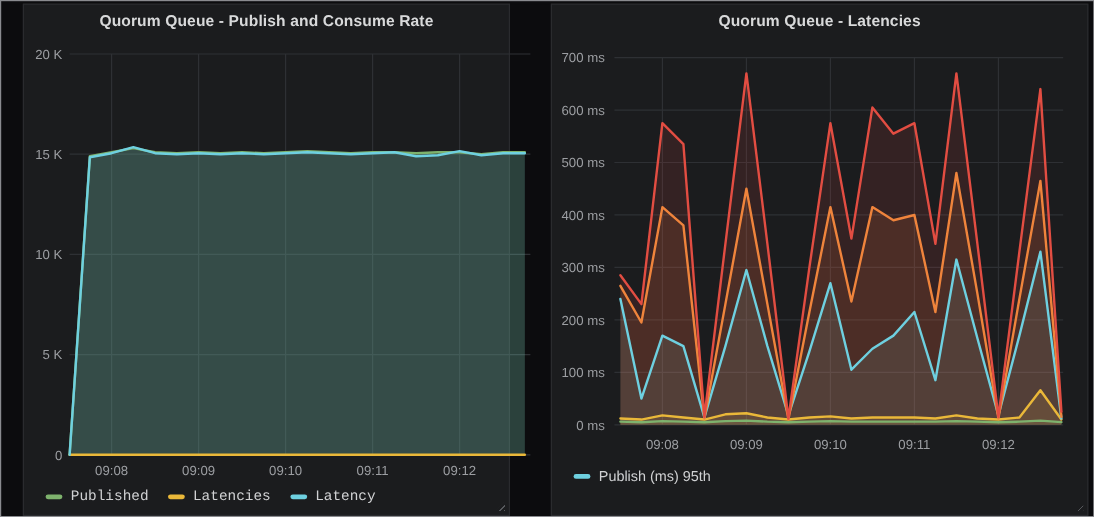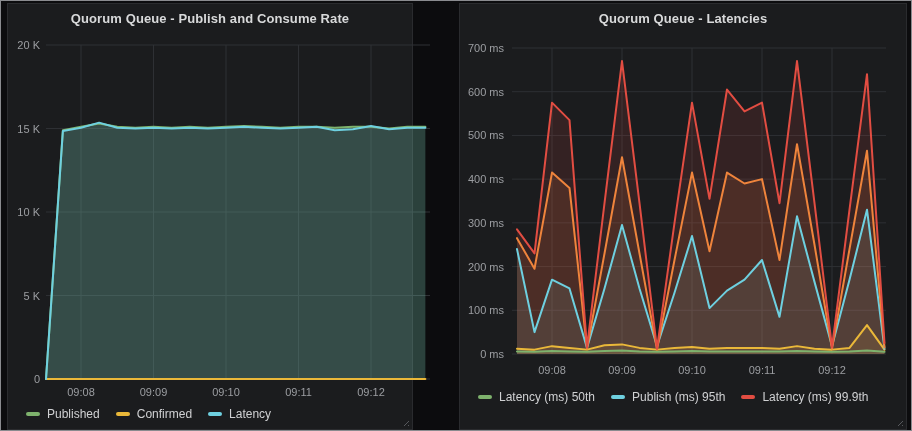--- a/index.html
+++ b/index.html
@@ -10,41 +10,41 @@
     position: relative;
     border: 1px solid #8a8b8f;
   }
   .panel {
     position: absolute;
     top: 2px;
     height: 427px;
     background: #1b1c1e;
     border: 1px solid #2a2b2e;
   }
-  #panel-left  { left: 6px;  width: 406px; }
+  #panel-left  { left: 18px;  width: 406px; }
   #panel-right { left: 458px; width: 448px; }
   .panel-header {
     position: absolute; top: 0; left: 0; right: 0; height: 27px;
     text-align: center; line-height: 27px; cursor: pointer;
   }
   .panel-title {
     color: #d8d9da; font-size: 13px; font-weight: 700;
     letter-spacing: .1px;
   }
   .chart-svg { position: absolute; top: 0; left: 0; }
   svg text {
     font-family: "Liberation Sans", sans-serif;
     font-size: 11px; fill: #9c9ea2;
   }
   .legend {
     position: absolute; left: 18px; right: 6px;
     display: flex; flex-wrap: wrap; align-items: center;
     row-gap: 3px;
   }
-  #panel-left  .legend { top: 401px; }
+  #panel-left  .legend { top: 401px; font-family: Liberation Mono, monospace; }
   #panel-right .legend { top: 384px; }
   .legend-item {
     display: flex; align-items: center;
     margin-right: 16px; cursor: pointer; height: 18px;
   }
   .legend-swatch {
     width: 14px; height: 4px; border-radius: 2px; margin-right: 7px;
     flex: 0 0 auto;
   }
   .legend-label { color: #d0d1d3; font-size: 12px; white-space: nowrap; }
@@ -92,21 +92,21 @@
         <polyline points="38,375 54.875,127.005 73,123.66500000000002 91.125,118.65500000000003 109.25,123.66500000000002 127.375,124.5 145.5,123.66500000000002 163.625,124.5 181.75,123.66500000000002 199.875,124.5 218,123.66500000000002 236.125,122.83000000000001 254.25,123.66500000000002 272.375,124.5 290.5,123.66500000000002 308.625,122.83000000000001 326.75,126.16999999999999 344.875,125.33499999999998 363,121.995 381.125,125.33499999999998 399.25,123.66500000000002 417.375,123.66500000000002" fill="none" stroke="#6ED0E0" stroke-width="2" stroke-linejoin="round" stroke-linecap="round"></polyline>
       </svg>
   </div>
   <div class="legend" id="legend-0">
       <div class="legend-item">
         <span class="legend-swatch" style="background: rgb(126, 178, 109);"></span>
         <span class="legend-label">Published</span>
       </div>
       <div class="legend-item">
         <span class="legend-swatch" style="background: rgb(234, 184, 57);"></span>
-        <span class="legend-label">Confirmed</span>
+        <span class="legend-label">Latencies</span>
       </div>
       <div class="legend-item">
         <span class="legend-swatch" style="background: rgb(110, 208, 224);"></span>
         <span class="legend-label">Latency</span>
       </div>
     </div>
   <div class="resize-handle"></div>
 </div>
 
 <div class="panel" id="panel-right">
@@ -148,26 +148,18 @@
         <polygon points="57,225.4142857142857 74.5,249.45714285714286 92,98.64285714285714 109.5,116.12857142857143 127,343.4428571428571 144.5,199.18571428571428 162,57.1142857142857 179.5,199.18571428571428 197,344.75428571428574 214.5,218.85714285714286 232,98.64285714285714 249.5,194.81428571428572 267,85.52857142857141 284.5,107.3857142857143 302,98.64285714285714 319.5,199.18571428571428 337,57.1142857142857 354.5,199.18571428571428 372,343.4428571428571 389.5,205.74285714285713 407,70.22857142857146 424.5,339.07142857142856 424.5,350 57,350" fill="#E24D42" fill-opacity="0.13" stroke="none"></polygon>
         <polyline points="57,347.37714285714287 74.5,347.8142857142857 92,346.94 109.5,347.37714285714287 127,347.8142857142857 144.5,346.94 162,346.5028571428571 179.5,347.37714285714287 197,347.8142857142857 214.5,347.37714285714287 232,346.94 249.5,347.37714285714287 267,347.37714285714287 284.5,347.37714285714287 302,347.37714285714287 319.5,347.37714285714287 337,346.94 354.5,347.37714285714287 372,347.8142857142857 389.5,347.37714285714287 407,346.5028571428571 424.5,347.8142857142857" fill="none" stroke="#7EB26D" stroke-width="2" stroke-linejoin="round" stroke-linecap="round"></polyline>
         <polyline points="57,344.75428571428574 74.5,345.62857142857143 92,342.13142857142856 109.5,343.88 127,345.62857142857143 144.5,341.25714285714287 162,340.3828571428571 179.5,343.88 197,345.62857142857143 214.5,343.88 232,343.0057142857143 249.5,344.75428571428574 267,343.88 284.5,343.88 302,343.88 319.5,344.75428571428574 337,342.13142857142856 354.5,344.75428571428574 372,345.62857142857143 389.5,343.88 407,321.1485714285714 424.5,345.62857142857143" fill="none" stroke="#EAB839" stroke-width="2" stroke-linejoin="round" stroke-linecap="round"></polyline>
         <polyline points="57,245.0857142857143 74.5,328.14285714285717 92,275.6857142857143 109.5,284.42857142857144 127,343.88 144.5,284.42857142857144 162,221.04285714285714 179.5,284.42857142857144 197,342.13142857142856 214.5,288.8 232,231.97142857142856 249.5,304.1 267,286.6142857142857 284.5,275.6857142857143 302,256.01428571428573 319.5,312.84285714285716 337,212.29999999999998 354.5,277.87142857142857 372,342.13142857142856 389.5,275.6857142857143 407,205.74285714285713 424.5,344.75428571428574" fill="none" stroke="#6ED0E0" stroke-width="2" stroke-linejoin="round" stroke-linecap="round"></polyline>
         <polyline points="57,234.15714285714284 74.5,264.75714285714287 92,168.5857142857143 109.5,183.8857142857143 127,344.75428571428574 144.5,249.45714285714286 162,153.28571428571428 179.5,249.45714285714286 197,345.62857142857143 214.5,256.01428571428573 232,168.5857142857143 249.5,247.2714285714286 267,168.5857142857143 284.5,179.5142857142857 302,175.14285714285714 319.5,256.01428571428573 337,140.17142857142858 354.5,240.71428571428572 372,344.75428571428574 389.5,245.0857142857143 407,146.72857142857143 424.5,343.4428571428571" fill="none" stroke="#EF843C" stroke-width="2" stroke-linejoin="round" stroke-linecap="round"></polyline>
         <polyline points="57,225.4142857142857 74.5,249.45714285714286 92,98.64285714285714 109.5,116.12857142857143 127,343.4428571428571 144.5,199.18571428571428 162,57.1142857142857 179.5,199.18571428571428 197,344.75428571428574 214.5,218.85714285714286 232,98.64285714285714 249.5,194.81428571428572 267,85.52857142857141 284.5,107.3857142857143 302,98.64285714285714 319.5,199.18571428571428 337,57.1142857142857 354.5,199.18571428571428 372,343.4428571428571 389.5,205.74285714285713 407,70.22857142857146 424.5,339.07142857142856" fill="none" stroke="#E24D42" stroke-width="2" stroke-linejoin="round" stroke-linecap="round"></polyline>
       </svg>
   </div>
   <div class="legend" id="legend-1">
       <div class="legend-item">
-        <span class="legend-swatch" style="background: rgb(126, 178, 109);"></span>
-        <span class="legend-label">Latency (ms) 50th</span>
-      </div>
-      <div class="legend-item">
         <span class="legend-swatch" style="background: rgb(110, 208, 224);"></span>
         <span class="legend-label">Publish (ms) 95th</span>
-      </div>
-      <div class="legend-item">
-        <span class="legend-swatch" style="background: rgb(226, 77, 66);"></span>
-        <span class="legend-label">Latency (ms) 99.9th</span>
       </div>
     </div>
   <div class="resize-handle"></div>
 </div>
 
 </body></html>

